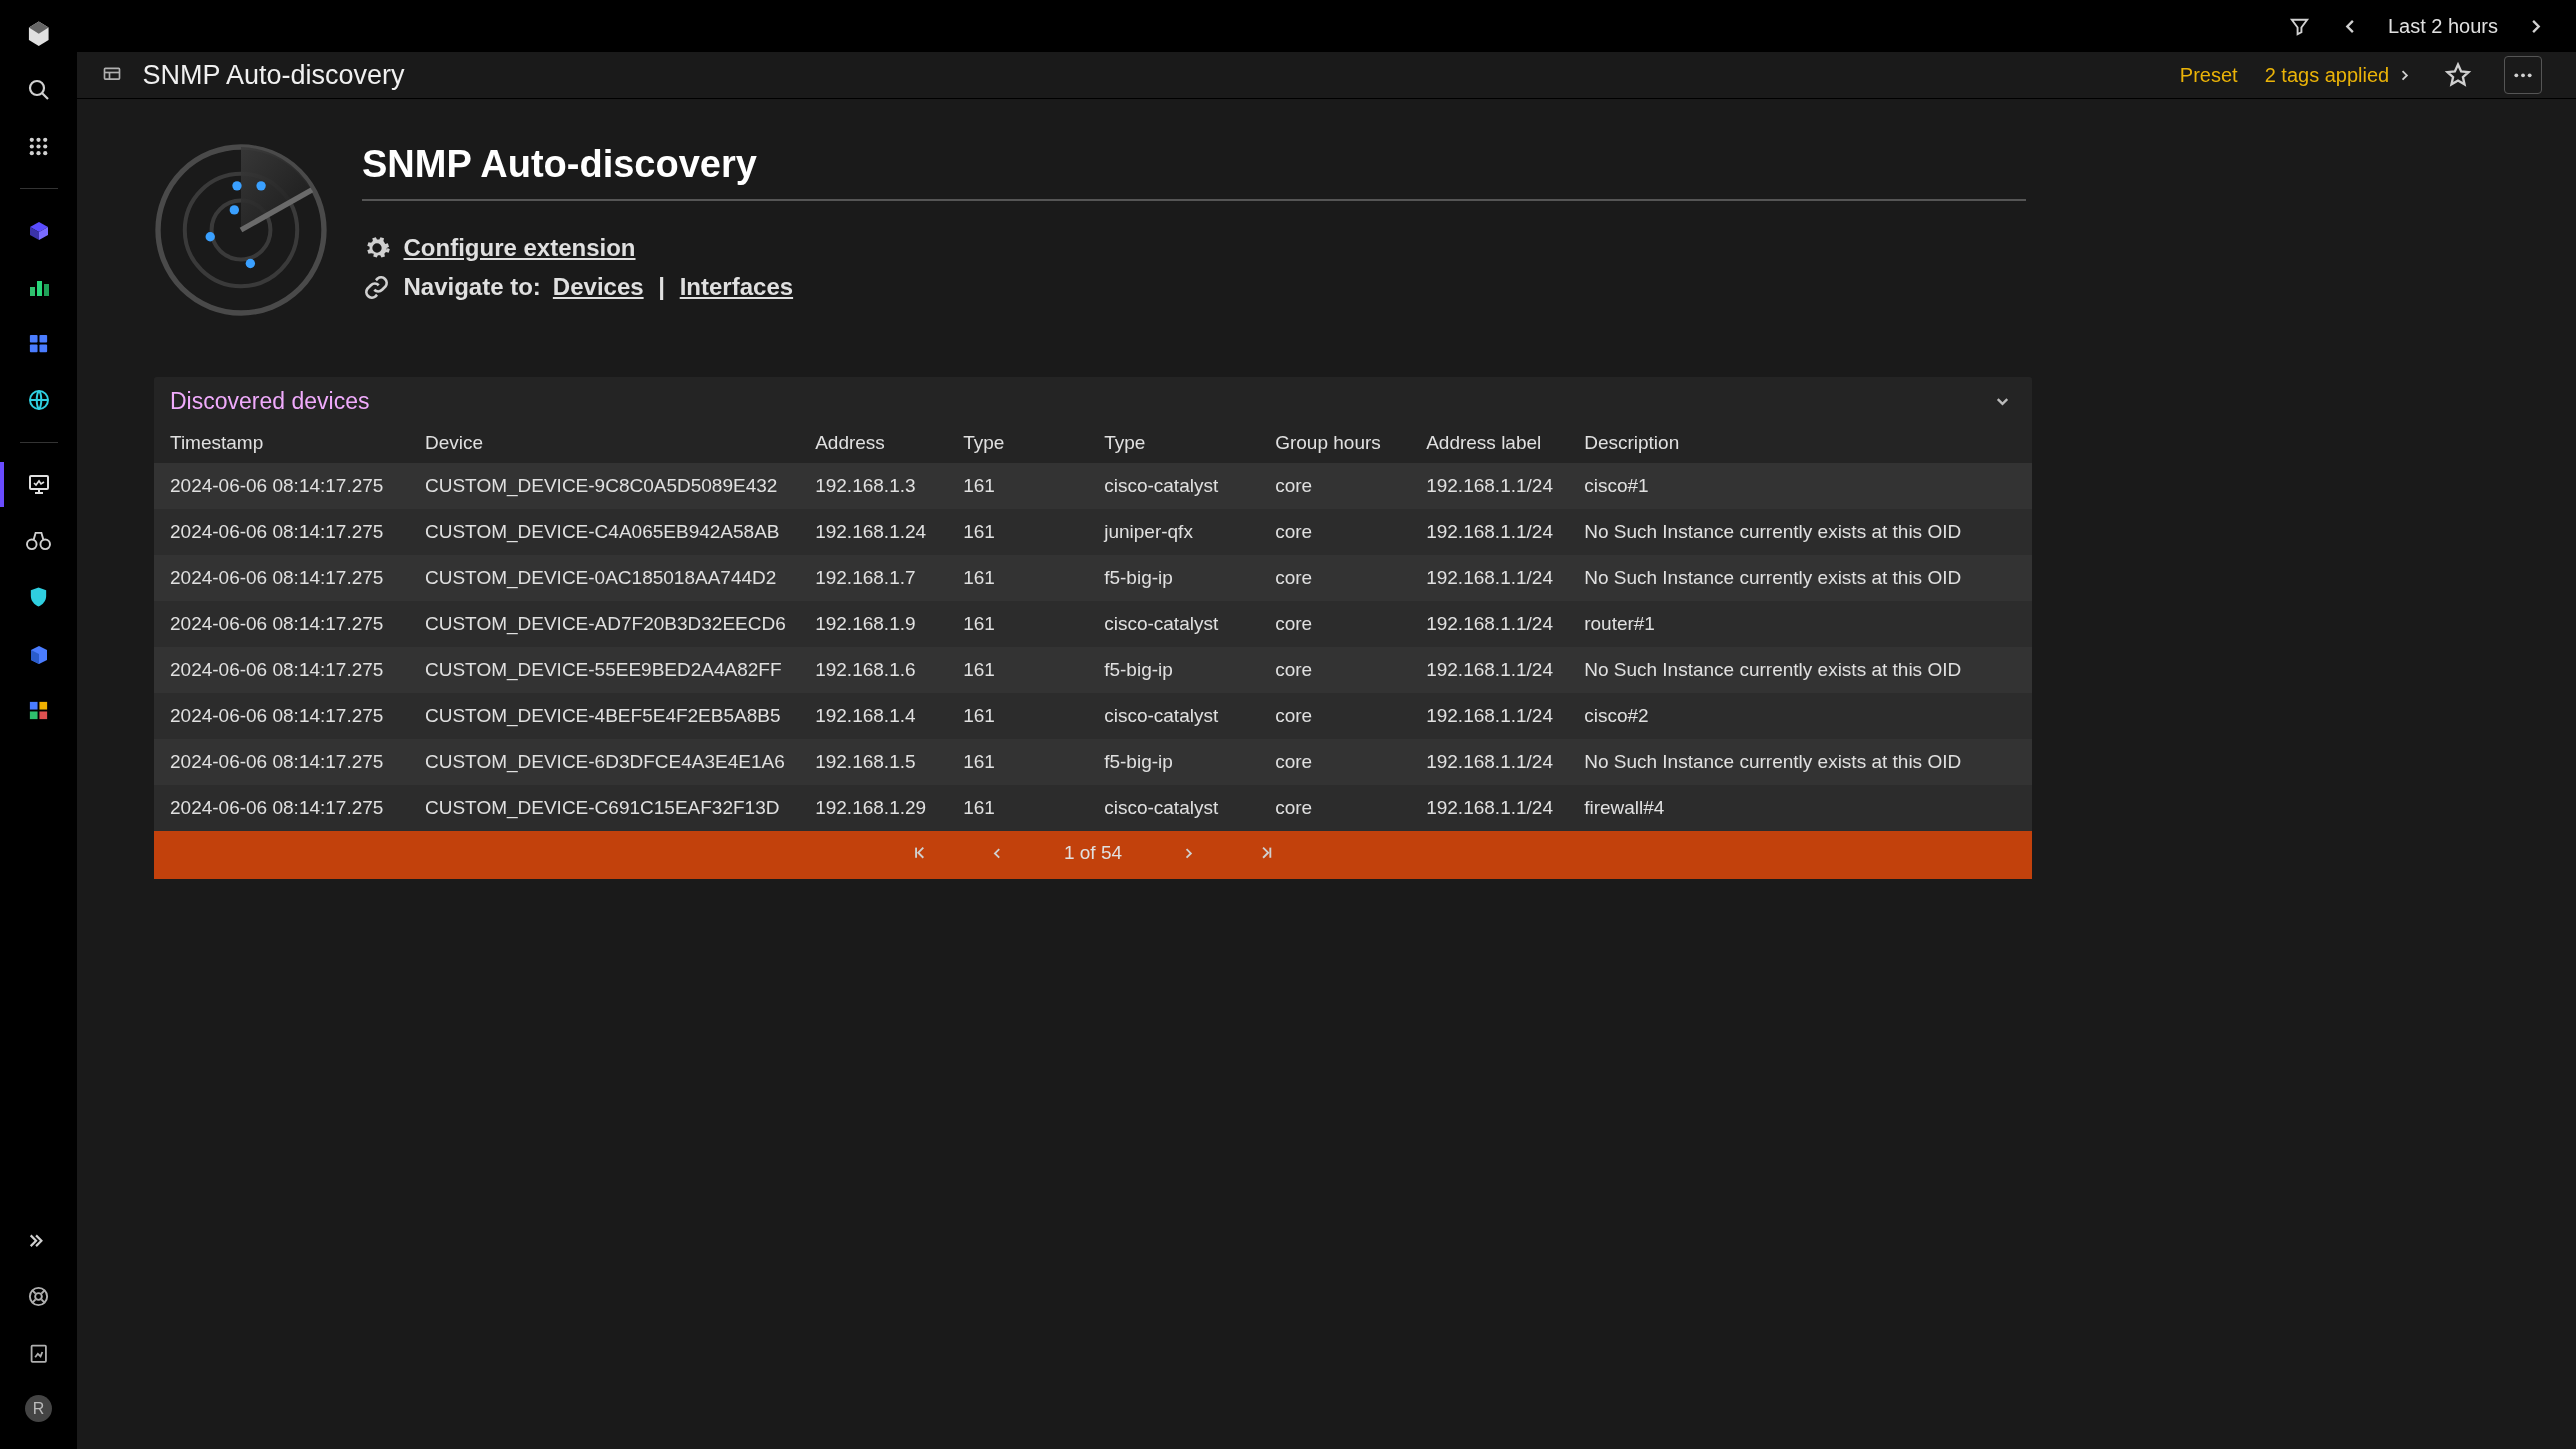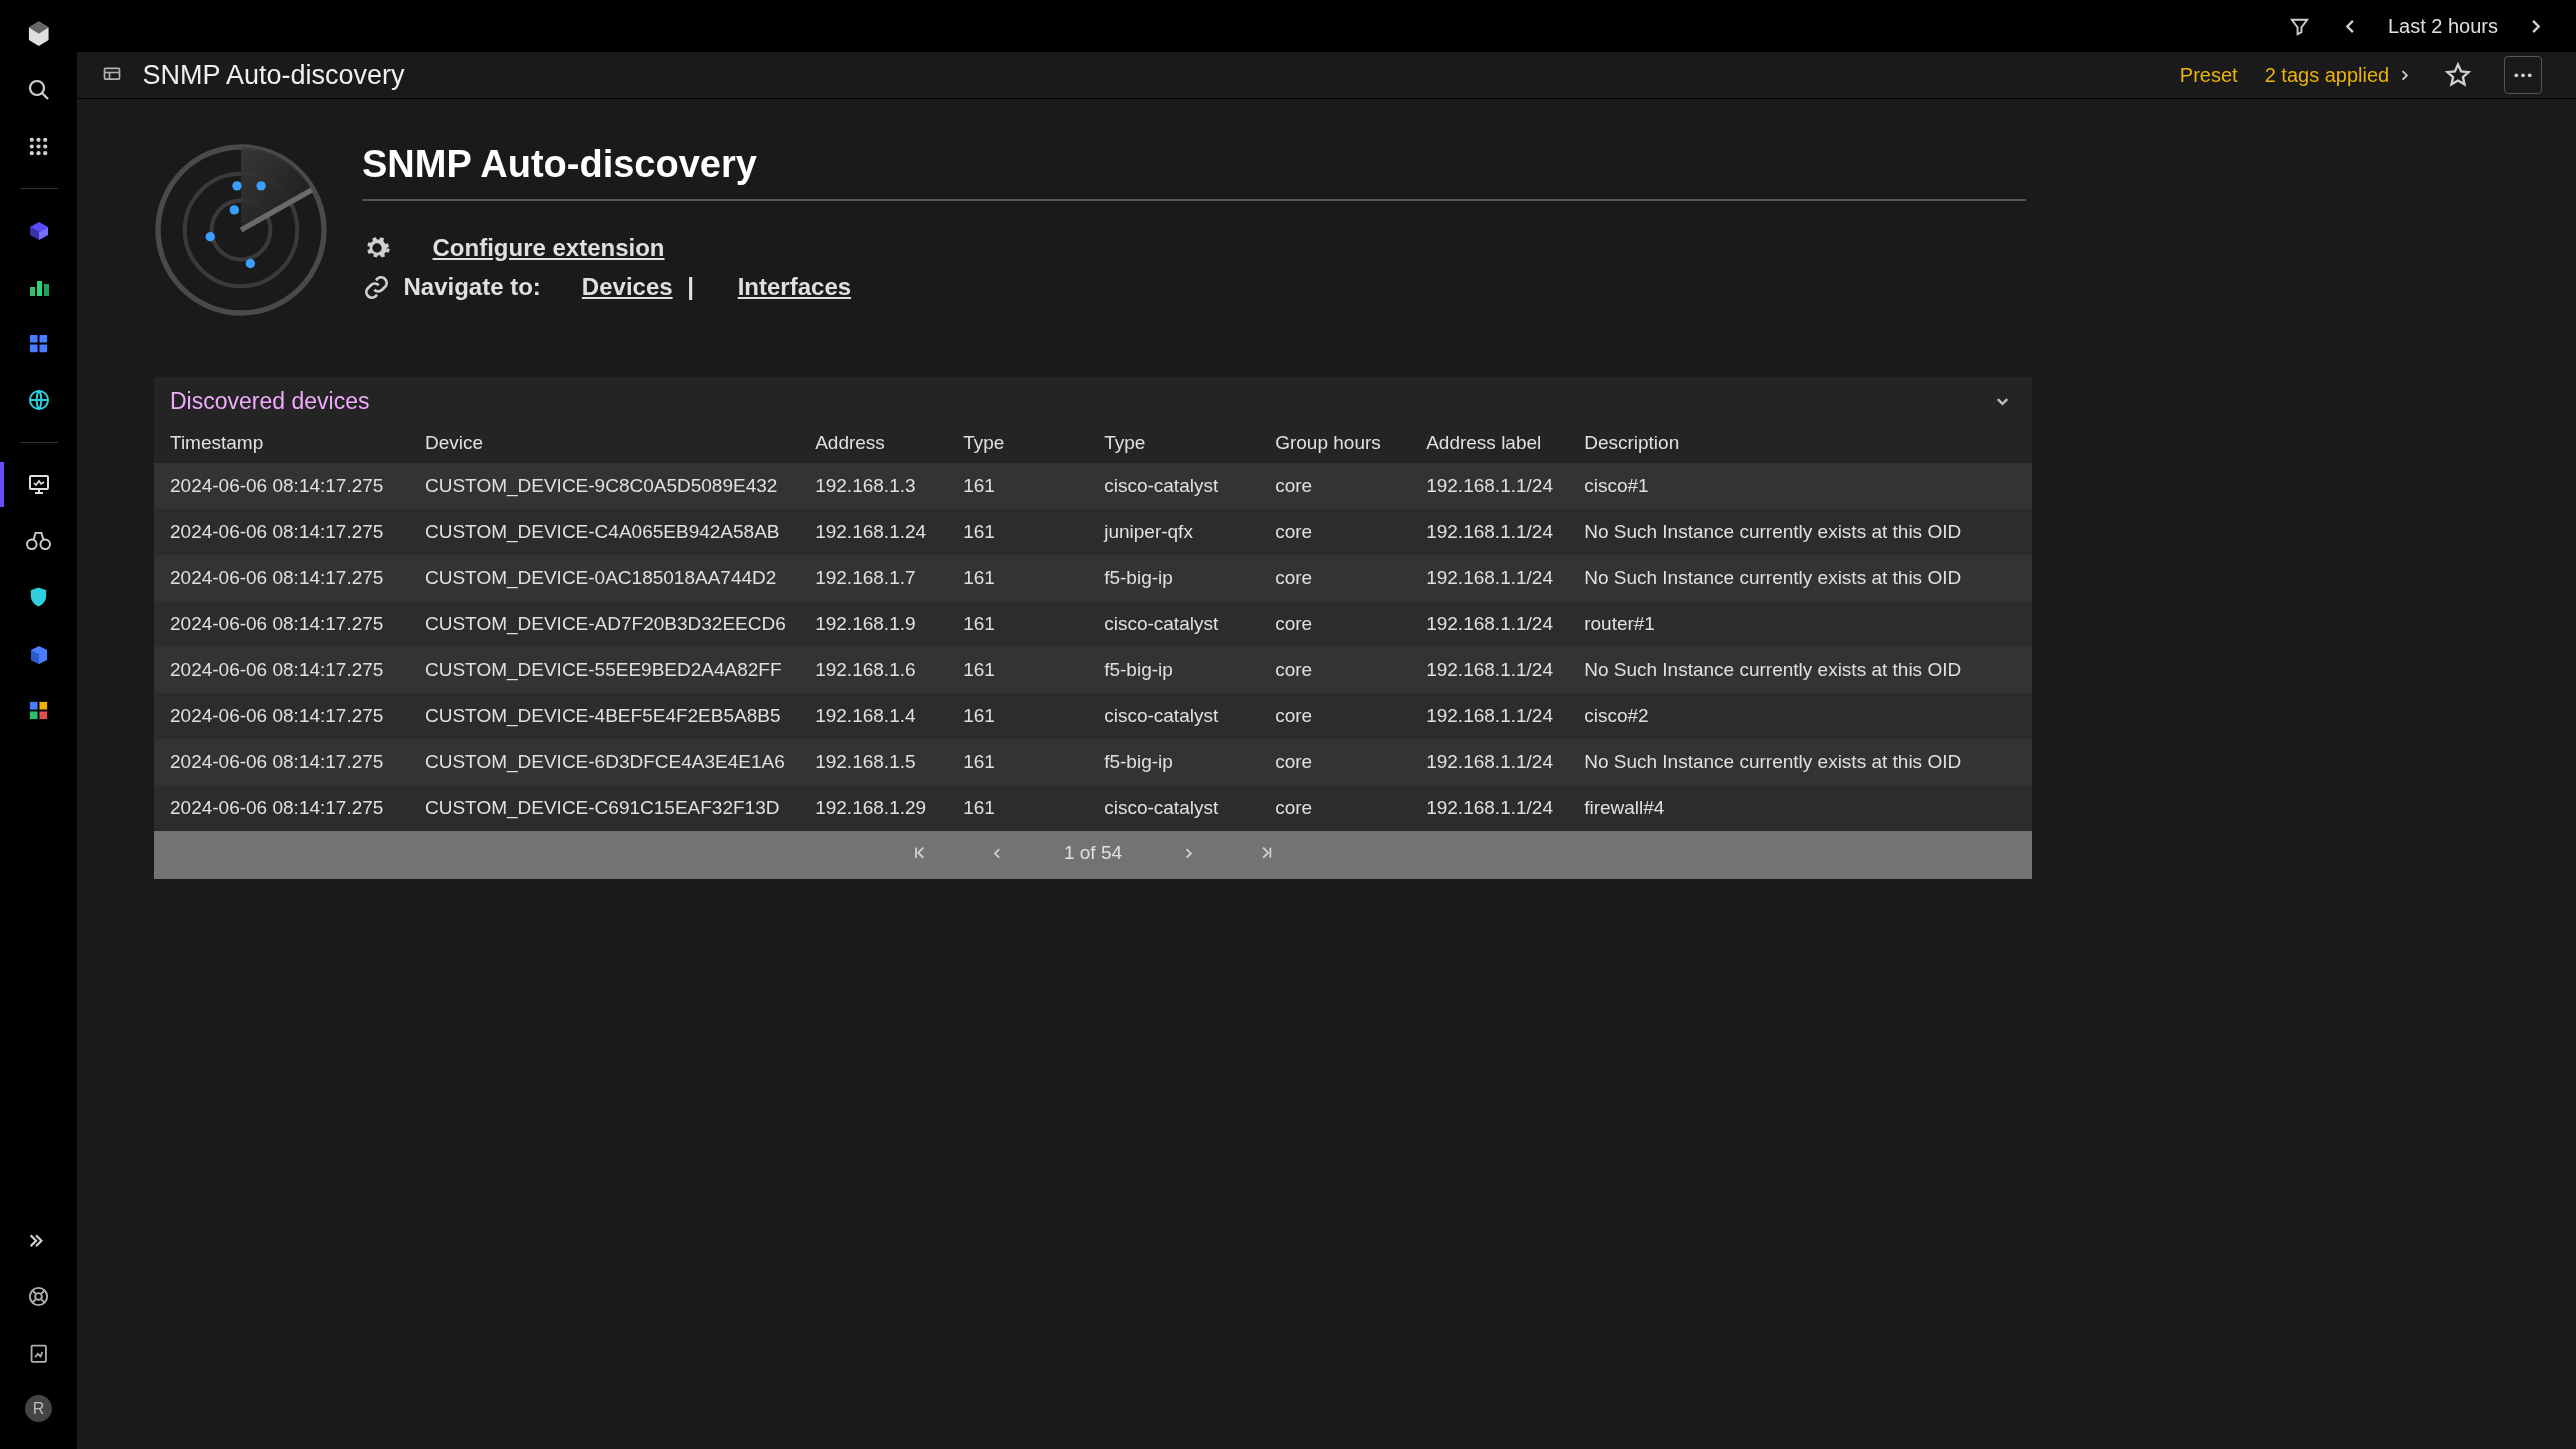--- a/index.html
+++ b/index.html
@@ -171,21 +171,20 @@
 }
 .action-row .aicon {
   width: 29.5px; height: 29.5px;
   display:flex;align-items:center;justify-content:center;
 }
 .action-row .label { font-weight: 700; }
 .action-row .lnk {
   font-weight: 700;
   text-decoration: underline;
   cursor: pointer;
-  margin-left: 29px;
 }
 .action-row .sep { margin: 0 2.7px; font-weight: 700; }
 
 
 .panel {
   background: #242424;
   border-radius: 2.7px;
   width: 1878px;
 }
 .panel-title-row {
@@ -227,21 +226,21 @@
 .col-config { width: 158px; }
 .col-desc   { }
 
 
 .paginator {
   display: flex;
   align-items: center;
   justify-content: center;
   gap: 56px;
   padding: 10.7px 0 14.8px;
-  background: #737373;
+  background: #c2410c;
 }
 .paginator .pg-btn {
   color: #d0d0d0;
   cursor: pointer;
   display: flex; align-items: center; justify-content: center;
   width: 21.5px; height: 21.5px;
 }
 .paginator .pg-info {
   font-size: 19px;
   color: #e0e0e0;

